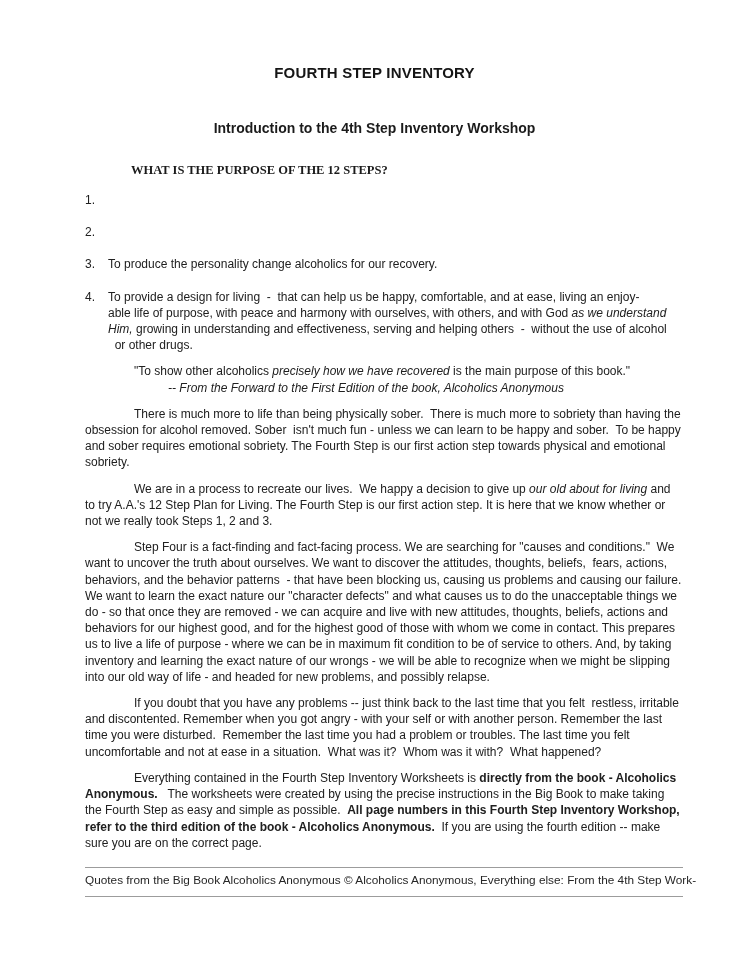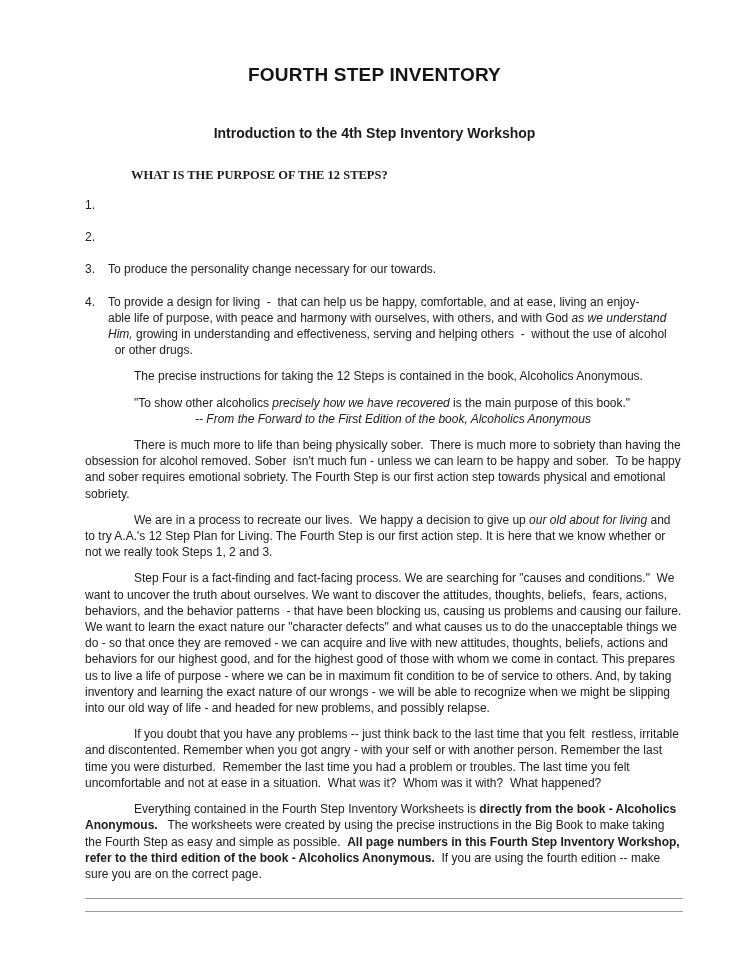--- a/index.html
+++ b/index.html
@@ -5,35 +5,35 @@
   html, body { margin: 0; padding: 0; }
   body {
     width: 749px; height: 970px;
     background: #ffffff;
     font-family: "Liberation Sans", sans-serif;
     color: #202020;
     overflow: hidden;
   }
   .doc { padding: 64px 66px 0 85px; }
   .full-center { margin-left: -85px; margin-right: -66px; text-align: center; }
-  .doc-title { font-size: 19px; font-weight: bold; color: #151515; letter-spacing: 0.2px; }
+  .doc-title { font-size: 15px; font-weight: bold; color: #151515; letter-spacing: 0.2px; }
   .doc-subtitle { margin-top: 39px; font-size: 14px; font-weight: bold; color: #1b1b1b; }
   .section-heading { margin-top: 27px; margin-left: 46px; font-size: 12.5px; font-weight: bold; color: #1b1b1b; font-family: Liberation Serif, serif; }
   .purpose-list { margin-top: 14px; }
   .purpose-item { display: flex; margin-bottom: 16px; font-size: 12px; line-height: 16.2px; }
   .purpose-number { width: 23px; flex: none; }
   .purpose-text { white-space: pre-wrap; }
   .paragraphs { margin-top: -6px; }
   .body-para {
     margin-top: 10px; font-size: 12px; line-height: 16.2px;
     text-indent: 49px; white-space: pre-wrap;
   }
   .quote-block { margin-top: 10px; font-size: 12px; line-height: 16.2px; }
   .quote-line { margin-left: 49px; white-space: pre-wrap; }
-  .attribution { margin-left: 110px; white-space: pre-wrap; }
+  .attribution { margin-left: 83px; white-space: pre-wrap; }
   .it { font-style: italic; }
   .bd { font-weight: bold; }
   .footer { margin-top: 16px; }
   .footer-rule { border: none; border-top: 1.5px solid #9c9c9c; margin: 0; }
   .footer-text { padding: 5px 0 7px; font-size: 11.8px; line-height: 15.8px; color: #262626; }
   .footer-line { white-space: nowrap; }
 </style>
 </head>
 <body>
 
@@ -44,40 +44,40 @@
 
   <div class="purpose-list">
       <div class="purpose-item">
         <span class="purpose-number">1.</span>
       </div>
       <div class="purpose-item">
         <span class="purpose-number">2.</span>
       </div>
       <div class="purpose-item">
         <span class="purpose-number">3.</span>
-        <div class="purpose-text"><span>To produce the personality change necessary for our towards.</span></div>
+        <div class="purpose-text"><span>To produce the personality change alcoholics for our recovery.</span></div>
       </div>
       <div class="purpose-item">
         <span class="purpose-number">4.</span>
         <div class="purpose-text"><span>To provide a design for living  -  that can help us be happy, comfortable, and at ease, living an enjoy-</span><br><span>able life of purpose, with peace and harmony with ourselves, with others, and with God </span><span class="it">as we understand</span><br><span class="it">Him,</span><span> growing in understanding and effectiveness, serving and helping others  -  without the use of alcohol</span><br><span>  or other drugs.</span></div>
       </div>
     </div>
 
   <div class="paragraphs">
-      <div class="body-para"><span>The precise instructions for taking the 12 Steps is contained in the book, Alcoholics Anonymous.</span></div>
       <div class="quote-block">
         <div class="quote-line"><span>"To show other alcoholics </span><span class="it">precisely how we have recovered</span><span> is the main purpose of this book."</span></div>
         <div class="attribution"><span class="it">-- From the Forward to the First Edition of the book, Alcoholics Anonymous</span></div>
       </div>
       <div class="body-para"><span>There is much more to life than being physically sober.  There is much more to sobriety than having the obsession for alcohol removed. Sober  isn't much fun - unless we can learn to be happy and sober.  To be happy and sober requires emotional sobriety. The Fourth Step is our first action step towards physical and emotional sobriety.</span></div>
       <div class="body-para"><span>We are in a process to recreate our lives.  We happy a decision to give up </span><span class="it">our old about for living</span><span> and to try A.A.'s 12 Step Plan for Living. The Fourth Step is our first action step. It is here that we know whether or not we really took Steps 1, 2 and 3.</span></div>
       <div class="body-para"><span>Step Four is a fact-finding and fact-facing process. We are searching for "causes and conditions."  We want to uncover the truth about ourselves. We want to discover the attitudes, thoughts, beliefs,  fears, actions, behaviors, and the behavior patterns  - that have been blocking us, causing us problems and causing our failure. We want to learn the exact nature our "character defects" and what causes us to do the unacceptable things we do - so that once they are removed - we can acquire and live with new attitudes, thoughts, beliefs, actions and behaviors for our highest good, and for the highest good of those with whom we come in contact. This prepares us to live a life of purpose - where we can be in maximum fit condition to be of service to others. And, by taking inventory and learning the exact nature of our wrongs - we will be able to recognize when we might be slipping into our old way of life - and headed for new problems, and possibly relapse.</span></div>
       <div class="body-para"><span>If you doubt that you have any problems -- just think back to the last time that you felt  restless, irritable and discontented. Remember when you got angry - with your self or with another person. Remember the last time you were disturbed.  Remember the last time you had a problem or troubles. The last time you felt uncomfortable and not at ease in a situation.  What was it?  Whom was it with?  What happened?</span></div>
       <div class="body-para"><span>Everything contained in the Fourth Step Inventory Worksheets is </span><span class="bd">directly from the book - Alcoholics Anonymous.</span><span>   The worksheets were created by using the precise instructions in the Big Book to make taking the Fourth Step as easy and simple as possible.  </span><span class="bd">All page numbers in this Fourth Step Inventory Workshop, refer to the third edition of the book - Alcoholics Anonymous.</span><span>  If you are using the fourth edition -- make sure you are on the correct page.</span></div>
     </div>
 
   <div class="footer">
     <hr class="footer-rule">
     <div class="footer-text">
+      <div class="footer-line">Quotes from the Big Book Alcoholics Anonymous ©  Alcoholics Anonymous,  Everything else: From the 4th Step Work-</div>
     </div>
     <hr class="footer-rule">
   </div>
 </div>
 
 </body></html>

